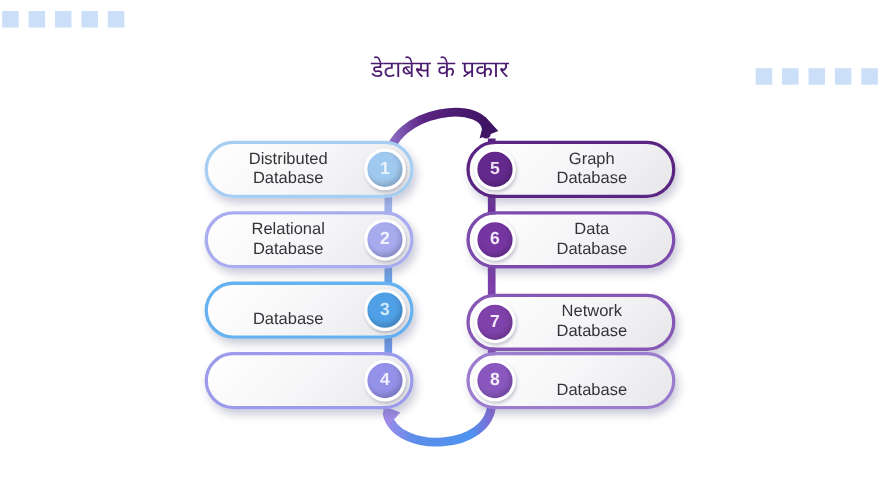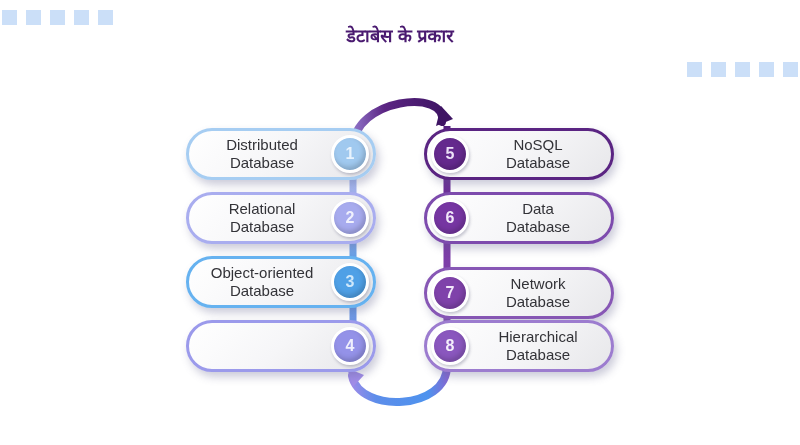--- a/index.html
+++ b/index.html
@@ -13,23 +13,23 @@
     background:#ffffff;
     overflow:hidden;
   }
   
   .squares{position:absolute;display:flex;gap:9px;}
   .squares.top-left{left:2px;top:10px;}
   .squares.right{right:2px;top:62px;}
   .sq{width:15px;height:15px;}
   
   .title{
-    position:absolute;left:0;right:0;top:23px;
+    position:absolute;left:0;right:0;top:48px;
     text-align:center;
-    font-size:18px;font-weight:bold;
+    font-size:21px;font-weight:normal;
     letter-spacing:.2px;
   }
   
   .connectors{position:absolute;left:0;top:0;z-index:1;pointer-events:none;}
   
   .pill{
     position:absolute;z-index:2;
     width:190px;height:52px;box-sizing:border-box;
     border:3px solid var(--accent,#999);
     border-radius:28px;
@@ -122,49 +122,49 @@
         <span>1</span>
       </span>
   </div>
   <div class="pill left" style="top: 192px; --accent: #A9ADEF; --circle: #A7ABEE; --numc: #F0F1FD;">
     <span class="label"><span>Relational</span><br><span>Database</span></span>
     <span class="circle">
         <span>2</span>
       </span>
   </div>
   <div class="pill left" style="top: 256px; --accent: #66B2F0; --circle: #4FA0E6; --numc: #CFE8FB;">
-    <span class="label"><span>Object-oriented</span><br><span>Database</span></span>
+    <span class="label"><br><span>Database</span></span>
     <span class="circle">
         <span>3</span>
       </span>
   </div>
   <div class="pill left" style="top: 320px; --accent: #9B9AEB; --circle: #9492E8; --numc: #F0F0FD;">
     <span class="circle">
         <span>4</span>
       </span>
   </div>
 
   <div class="pill right" style="top: 128px; --accent: #5A2482; --circle: #64298D; --numc: #EDE2F8;">
-    <span class="label"><span>NoSQL</span><br><span>Database</span></span>
+    <span class="label"><span>Graph</span><br><span>Database</span></span>
     <span class="circle">
         <span>5</span>
       </span>
   </div>
   <div class="pill right" style="top: 192px; --accent: #7D4BAD; --circle: #7636A2; --numc: #F2E9FA;">
     <span class="label"><span>Data</span><br><span>Database</span></span>
     <span class="circle">
         <span>6</span>
       </span>
   </div>
   <div class="pill right" style="top: 256px; margin-top: 11px; --accent: #8757B5; --circle: #7F42AA; --numc: #F2E9FA;">
     <span class="label"><span>Network</span><br><span>Database</span></span>
     <span class="circle">
         <span>7</span>
       </span>
   </div>
   <div class="pill right" style="top: 320px; --accent: #9C7CCF; --circle: #8A57BE; --numc: #F4EEFB;">
-    <span class="label"><span>Hierarchical</span><br><span>Database</span></span>
+    <span class="label"><br><span>Database</span></span>
     <span class="circle">
         <span>8</span>
       </span>
   </div>
 
 </div>
 
 </body></html>

